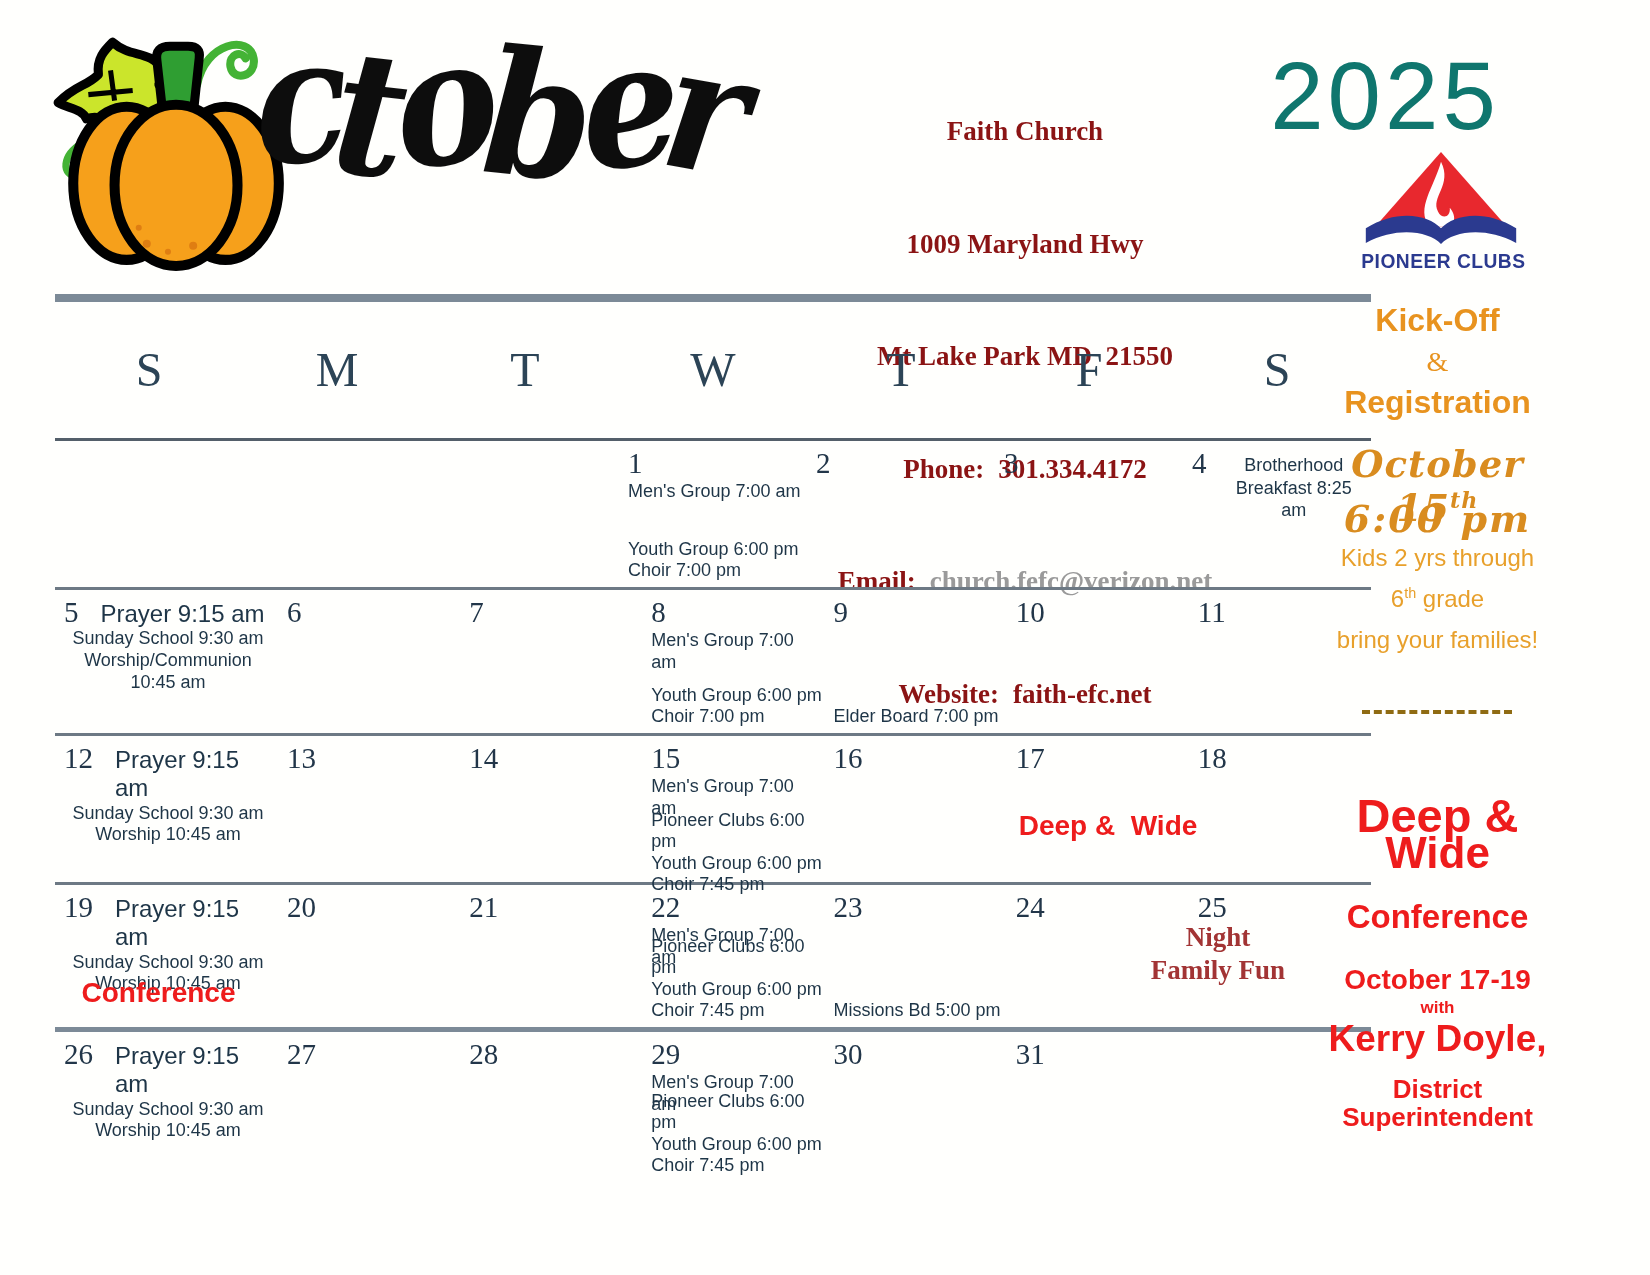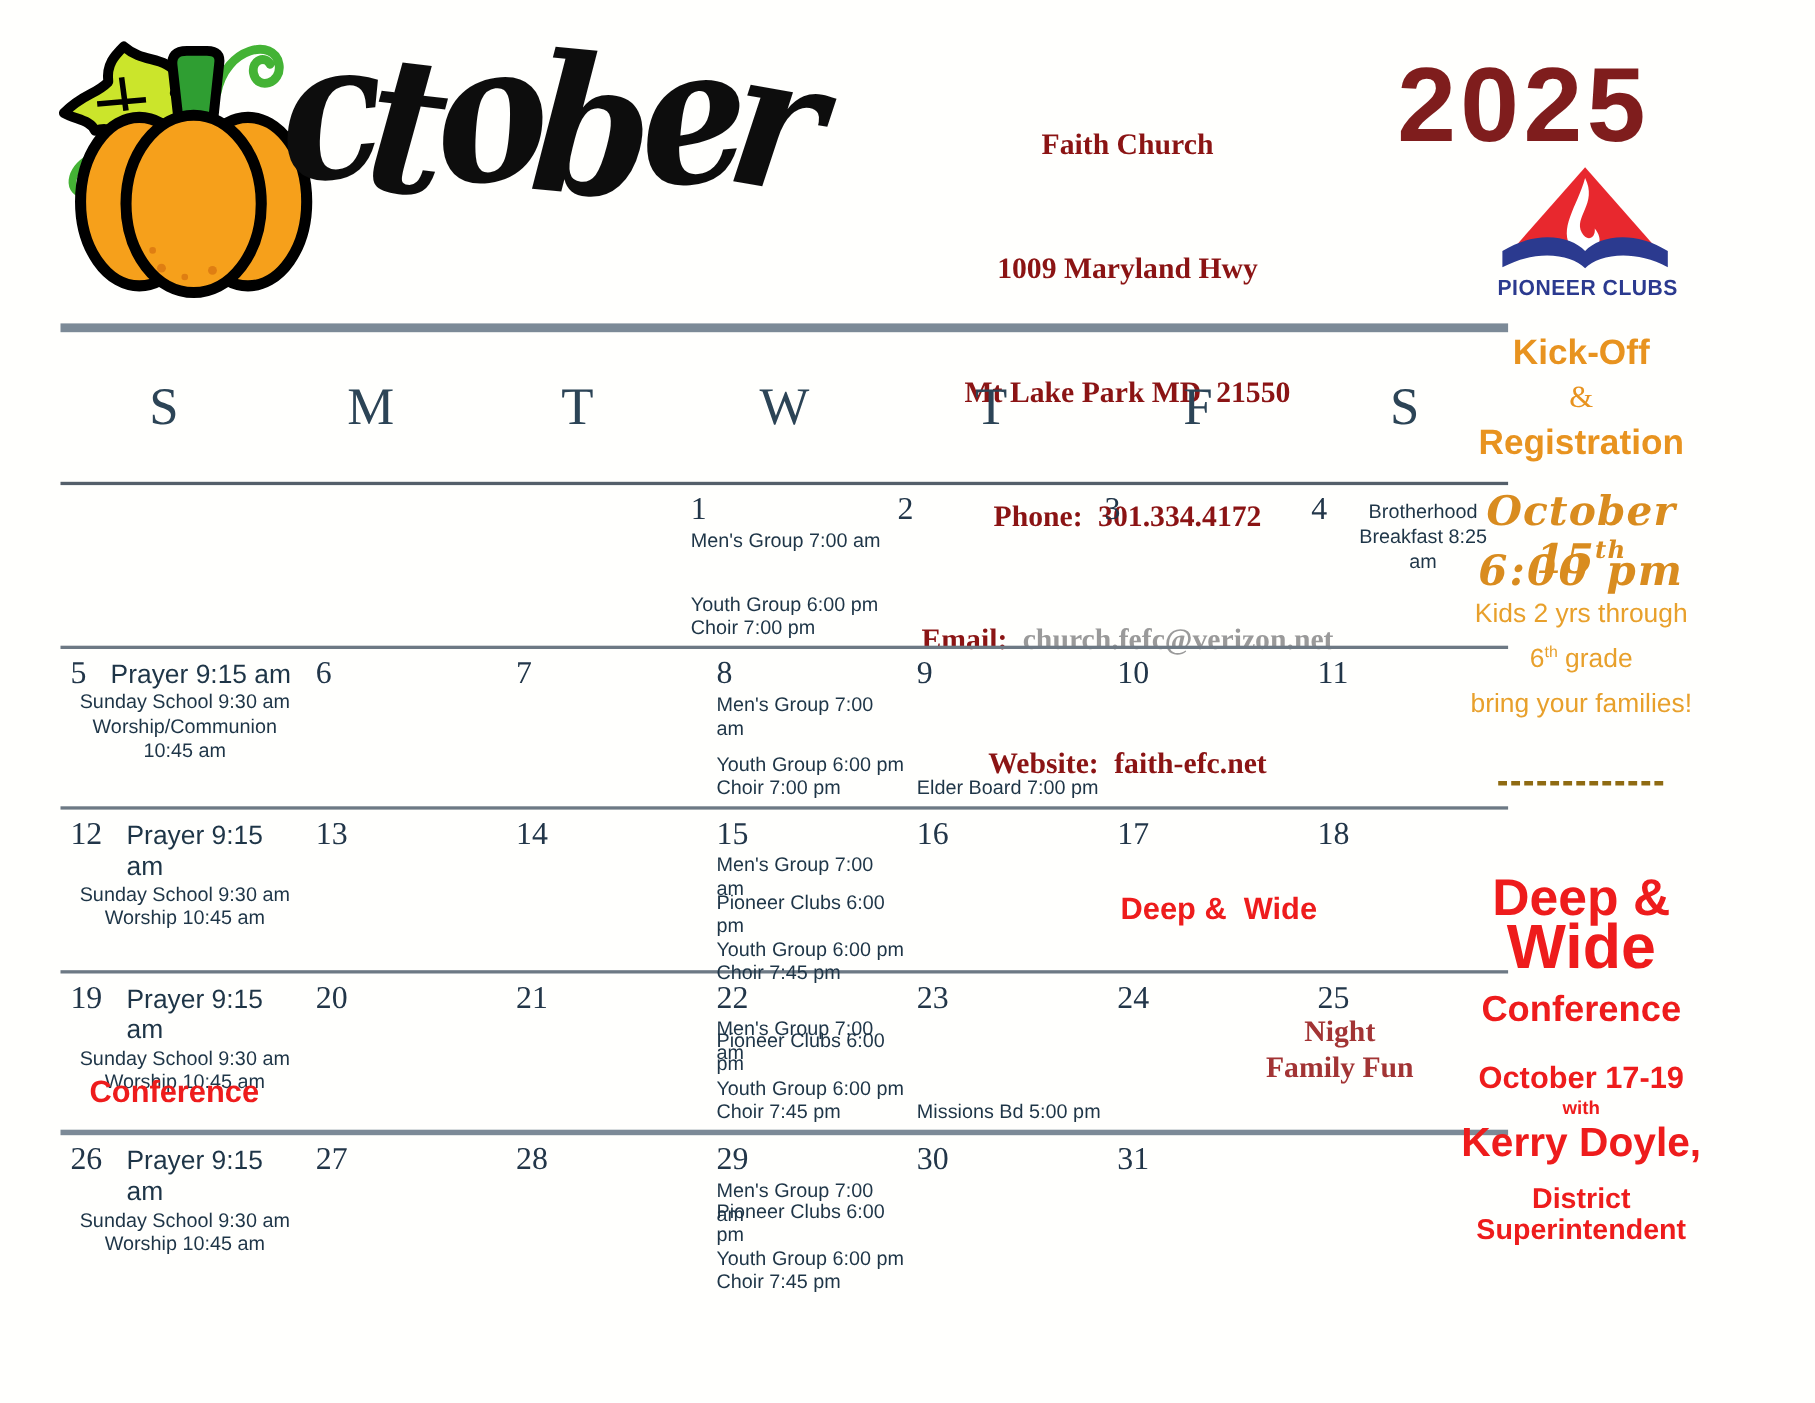--- a/index.html
+++ b/index.html
@@ -20,21 +20,21 @@
   .october-text .lt:nth-child(5){transform:rotate(-5deg) translateY(4px);}
   .october-text .lt:nth-child(6){transform:rotate(9deg) translateY(8px);}
 
   .church-info{position:absolute;left:760px;top:38px;width:530px;text-align:center;
     font-family:"Liberation Serif",serif;font-weight:bold;font-size:27px;line-height:37.5px;
     color:#8b1414;white-space:pre;}
   .church-info .gray{color:#9a9a9a;}
   .church-info .sp{display:inline-block;width:14px;}
 
   .year{position:absolute;left:1250px;top:48px;width:270px;text-align:center;
-    font-weight:bold;font-size:96px;line-height:1;color:#7f1d1d;letter-spacing:4px;}
+    font-weight:normal;font-size:96px;line-height:1;color:#0f766e;letter-spacing:4px;}
 
   .pioneer-logo{position:absolute;left:1358px;top:150px;width:166px;text-align:center;}
   .pioneer-logo .logo-text{margin-top:0px;color:#2b3a8f;font-weight:bold;font-size:20px;
     letter-spacing:.5px;white-space:nowrap;transform:scaleX(.96);transform-origin:center;}
 
   
   .cal-line{position:absolute;left:55px;width:1316px;}
   .l-top{top:294px;height:8px;background:#7c8a97;}
   .l-hdr{top:438px;height:3px;background:#545f6a;}
   .l-w2{top:587px;height:3px;background:#6d7984;}
@@ -85,21 +85,21 @@
   .sb-date sup,.sb-grade sup{font-size:60%;}
   .sb-time{top:194px;font-family:"DejaVu Serif",serif;font-style:italic;font-weight:bold;
     font-size:38px;color:#d98c1f;letter-spacing:2px;}
   .sb-kids{font-size:24px;color:#e8a02b;}
   .sb-kids1{top:242px;}
   .sb-grade{top:283px;}
   .sb-kids3{top:324px;}
   .sb-divider{top:408px;left:47px;right:48px;border-top:4px dashed #8f6b12;height:0;}
   .sb-red{color:#ee1c1c;font-weight:bold;}
   .sb-deep1{top:470px;font-size:47px;margin-top:16px;}
-  .sb-deep2{top:526px;font-size:57px;}
+  .sb-deep2{top:526px;font-size:44px;}
   .sb-deep3{top:596px;font-size:33px;}
   .sb-confdate{top:662px;font-size:28px;}
   .sb-with{top:696px;font-size:17px;}
   .sb-speaker{top:716px;font-size:37px;}
   .sb-title1{top:772px;font-size:26px;}
   .sb-title2{top:800px;font-size:26px;}
 </style>
 </head>
 <body>
 

